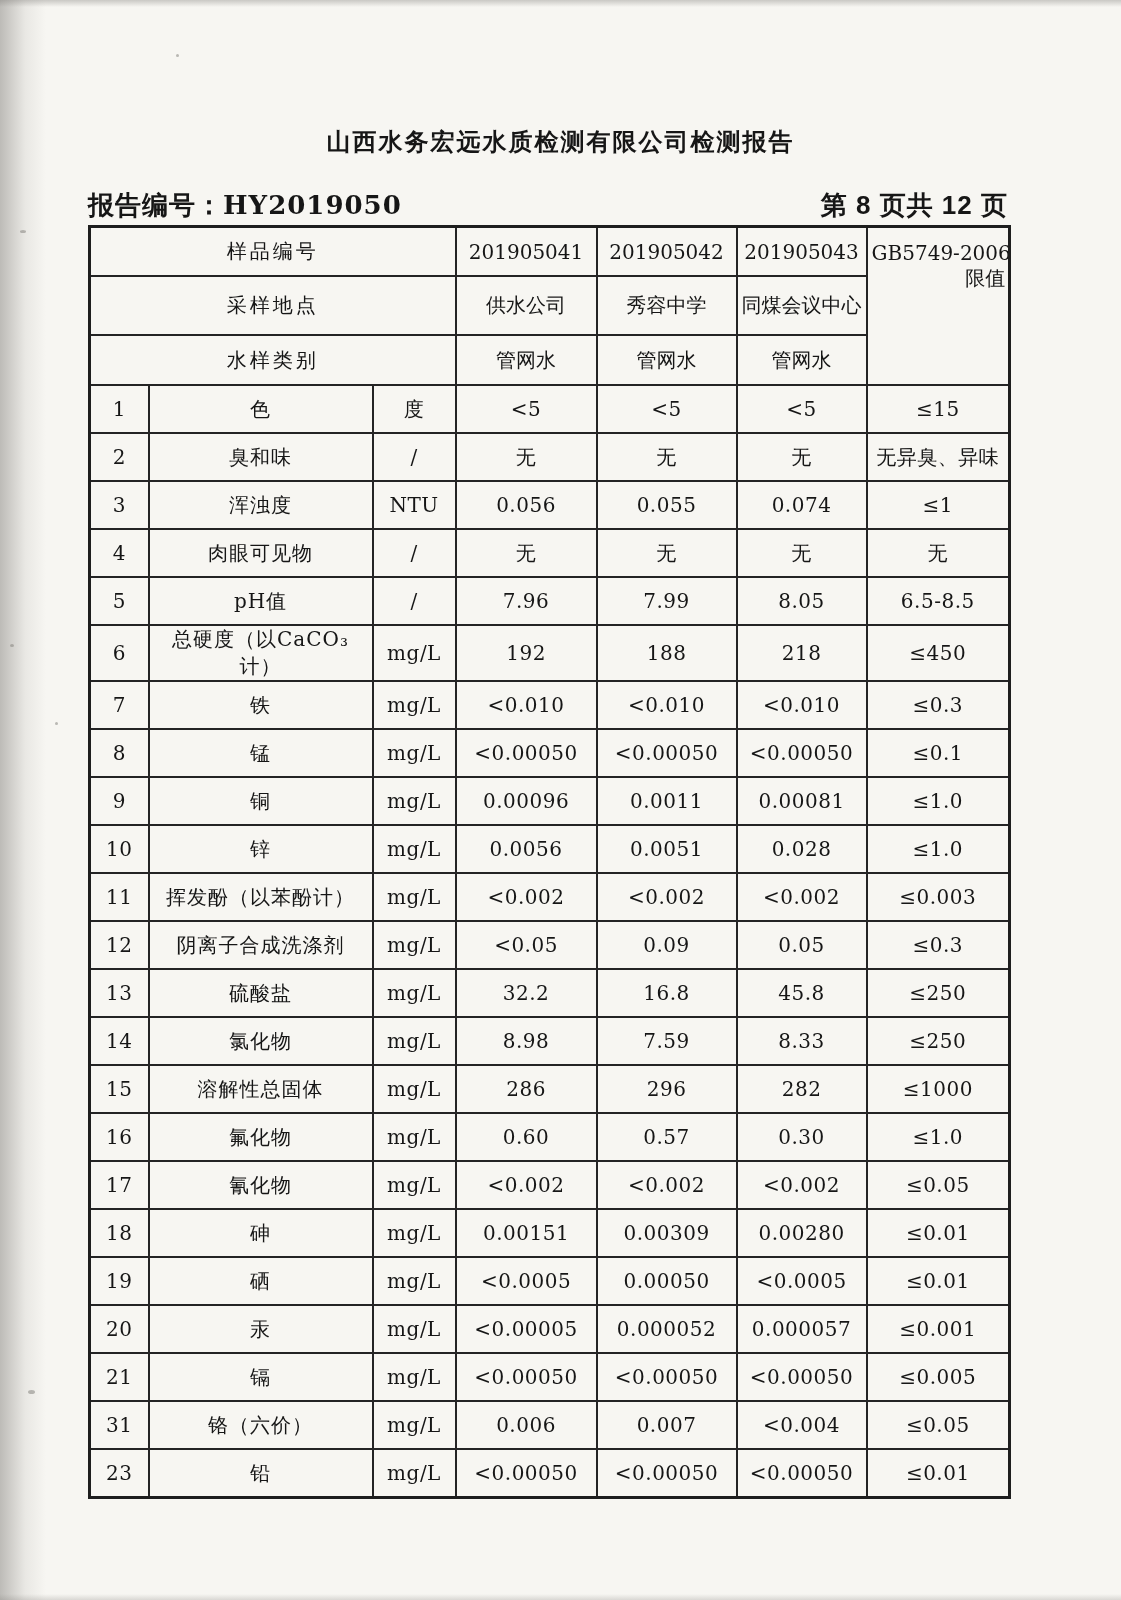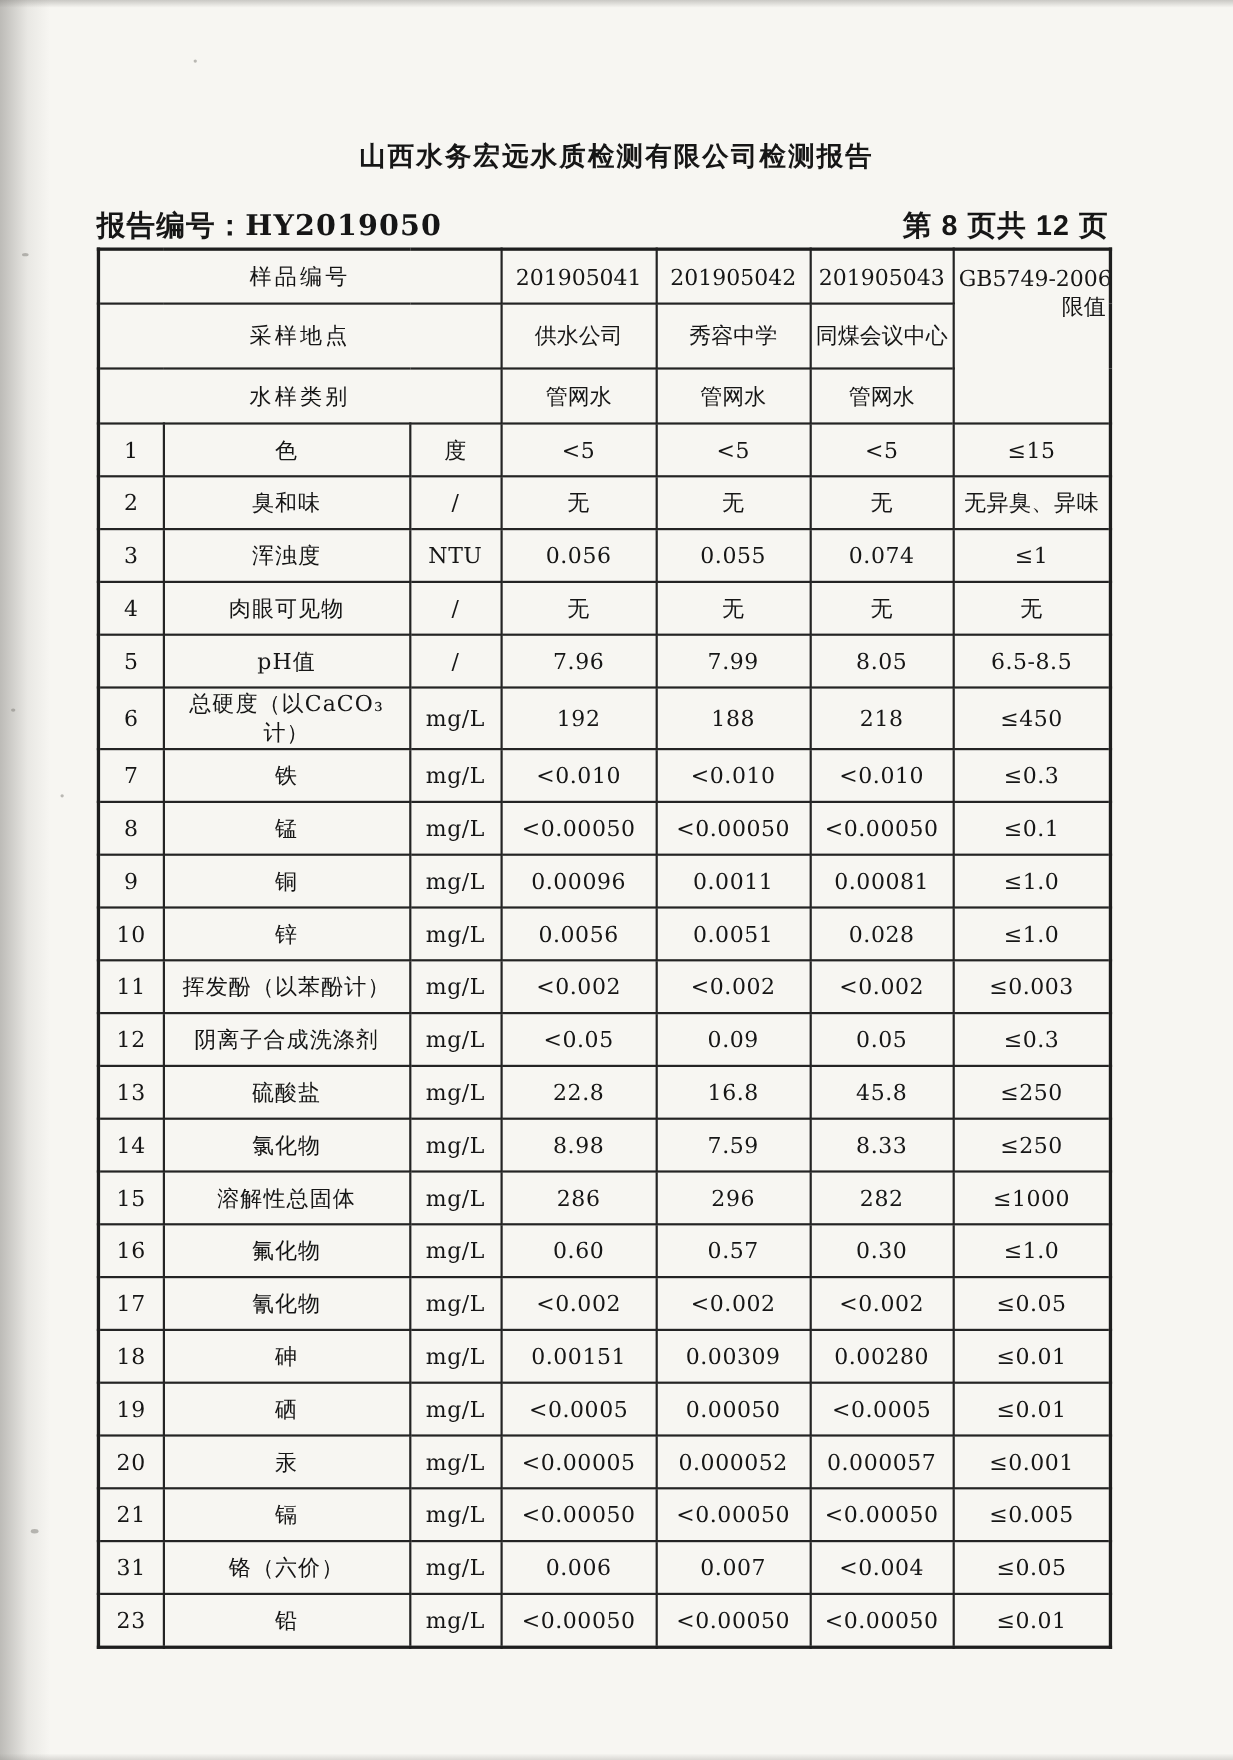--- a/index.html
+++ b/index.html
@@ -216,21 +216,21 @@
       <td>mg/L</td>
       <td>&lt;0.05</td>
       <td>0.09</td>
       <td>0.05</td>
       <td class="limit-cell">≤0.3</td>
     </tr>
       <tr>
       <td>13</td>
       <td class="name-cell">硫酸盐</td>
       <td>mg/L</td>
-      <td>22.8</td>
+      <td>32.2</td>
       <td>16.8</td>
       <td>45.8</td>
       <td class="limit-cell">≤250</td>
     </tr>
       <tr>
       <td>14</td>
       <td class="name-cell">氯化物</td>
       <td>mg/L</td>
       <td>8.98</td>
       <td>7.59</td>

